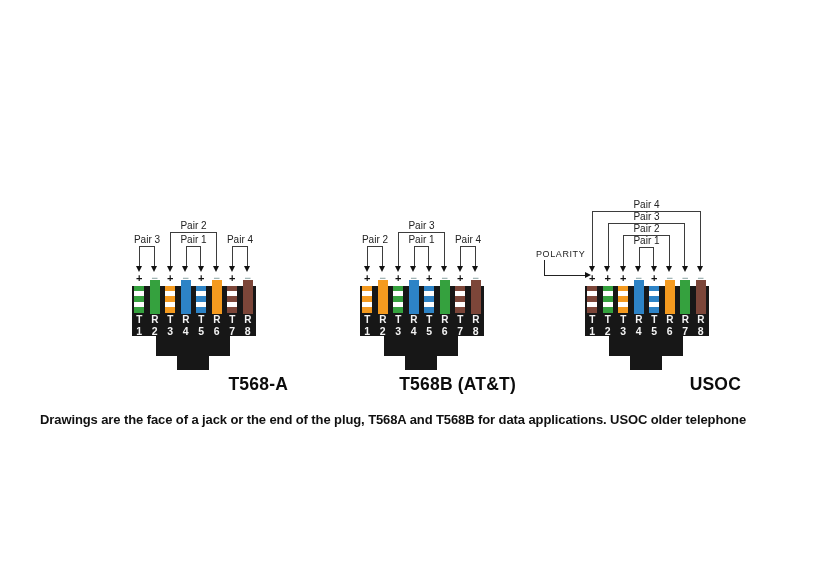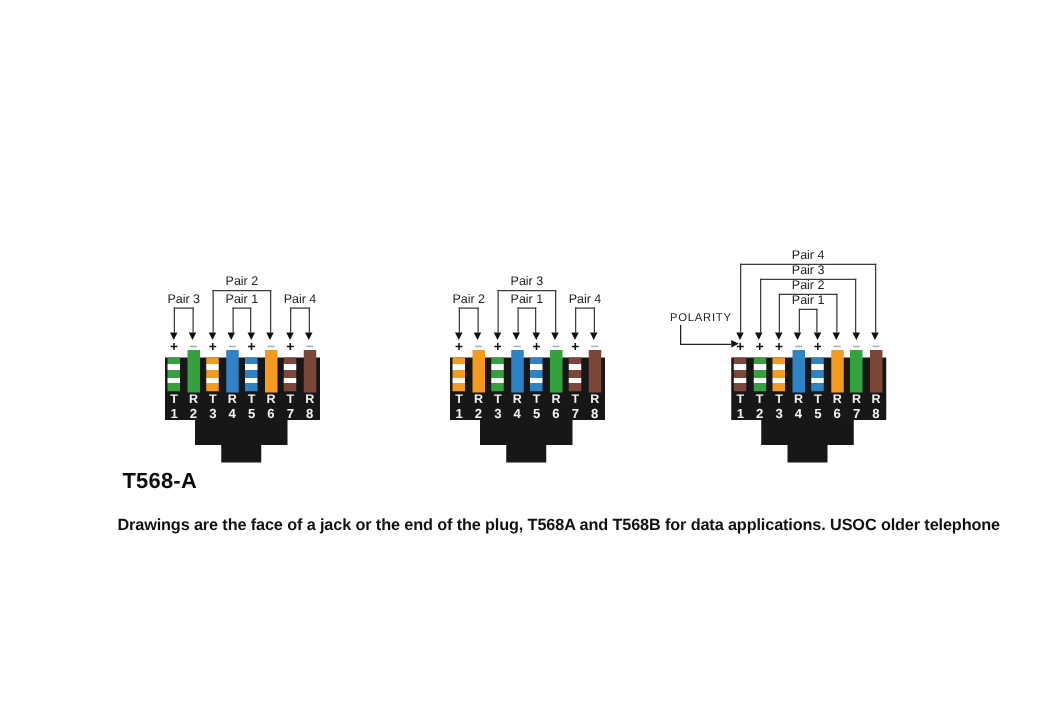--- a/index.html
+++ b/index.html
@@ -10,21 +10,21 @@
   }
   #stage{position:absolute;left:0;top:0;width:840px;height:574px;background:#fff;}
 
   .page-title{
     position:absolute;left:0;top:118px;width:840px;text-align:center;
     font-family:"Liberation Serif",serif;font-weight:bold;font-size:26px;color:#0c0c0c;
     letter-spacing:0.2px;
   }
 
   .caption{
-    position:absolute;left:40px;top:412px;width:760px;text-align:right;
+    position:absolute;left:40px;top:412px;width:760px;text-align:left;
     font-weight:bold;font-size:13px;color:#111;letter-spacing:-0.1px;
   }
 
   .jack-col{position:absolute;top:198px;width:150px;height:205px;}
 
   
   .brackets{position:absolute;left:0;top:0;width:150px;height:74px;}
   .bracket{
     position:absolute;border-top:1px solid #3d3d3d;border-left:1px solid #3d3d3d;
     border-right:1px solid #3d3d3d;box-sizing:border-box;
@@ -57,21 +57,21 @@
   .pin.striped{top:0;height:27px;}
 
   .tr-label,.num-label{
     position:absolute;transform:translateX(-50%);color:#f3f3f3;font-weight:bold;
     text-align:center;white-space:nowrap;
   }
   .tr-label{top:29px;font-size:10px;line-height:10px;}
   .num-label{top:40px;font-size:10.5px;line-height:10px;}
 
   .jack-label{
-    position:absolute;left:-20px;top:176px;width:190px;text-align:left;
+    position:absolute;left:-20px;top:176px;width:190px;text-align:right;
     font-size:17.5px;font-weight:bold;color:#0c0c0c;letter-spacing:0.2px;
   }
 
   
   .polarity{position:absolute;left:536px;top:249px;}
   .polarity-text{font-size:9px;color:#222;letter-spacing:0.6px;white-space:nowrap;}
   .polarity-elbow{
     position:absolute;left:8px;top:11px;width:41px;height:16px;
     border-left:1px solid #222;border-bottom:1px solid #222;box-sizing:border-box;
   }
@@ -197,20 +197,21 @@
         <div class="num-label" style="left: 85.25px;">6</div>
         <div class="pin striped" style="left: 100.75px; background: linear-gradient(rgb(124, 70, 57) 0px, rgb(124, 70, 57) 20%, rgb(255, 255, 255) 20%, rgb(255, 255, 255) 36%, rgb(124, 70, 57) 36%, rgb(124, 70, 57) 60%, rgb(255, 255, 255) 60%, rgb(255, 255, 255) 76%, rgb(124, 70, 57) 76%, rgb(124, 70, 57) 100%);"></div>
         <div class="tr-label" style="left: 100.75px;">T</div>
         <div class="num-label" style="left: 100.75px;">7</div>
         <div class="pin solid" style="left: 116.25px; background: rgb(124, 70, 57);"></div>
         <div class="tr-label" style="left: 116.25px;">R</div>
         <div class="num-label" style="left: 116.25px;">8</div>
       </div>
     <div class="body-mid"></div>
     <div class="body-tab"></div>
+    <div class="jack-label">T568B (AT&amp;T)</div>
   </div>
 
   <div class="jack-col" id="diag-2" style="left:571px">
     <div class="brackets">
         <div class="bracket" style="left: 21.25px; top: 13px; width: 108.5px; height: 55px;"></div>
         <div class="pair-label" style="left: 75.5px; top: 2px;">Pair 4</div>
         <div class="arrowhead" style="left: 17.75px; top: 68px;"></div>
         <div class="arrowhead" style="left: 126.25px; top: 68px;"></div>
         <div class="bracket" style="left: 36.75px; top: 25px; width: 77.5px; height: 43px;"></div>
         <div class="pair-label" style="left: 75.5px; top: 14px;">Pair 3</div>
@@ -256,20 +257,21 @@
         <div class="num-label" style="left: 85.25px;">6</div>
         <div class="pin solid" style="left: 100.75px; background: rgb(53, 161, 62);"></div>
         <div class="tr-label" style="left: 100.75px;">R</div>
         <div class="num-label" style="left: 100.75px;">7</div>
         <div class="pin solid" style="left: 116.25px; background: rgb(124, 70, 57);"></div>
         <div class="tr-label" style="left: 116.25px;">R</div>
         <div class="num-label" style="left: 116.25px;">8</div>
       </div>
     <div class="body-mid"></div>
     <div class="body-tab"></div>
+    <div class="jack-label">USOC</div>
   </div>
 
   <div class="polarity">
     <div class="polarity-text">POLARITY</div>
     <div class="polarity-elbow"></div>
     <div class="polarity-arrowhead"></div>
   </div>
 
   <div class="caption">Drawings are the face of a jack or the end of the plug, T568A and T568B for data applications. USOC older telephone</div>
 

